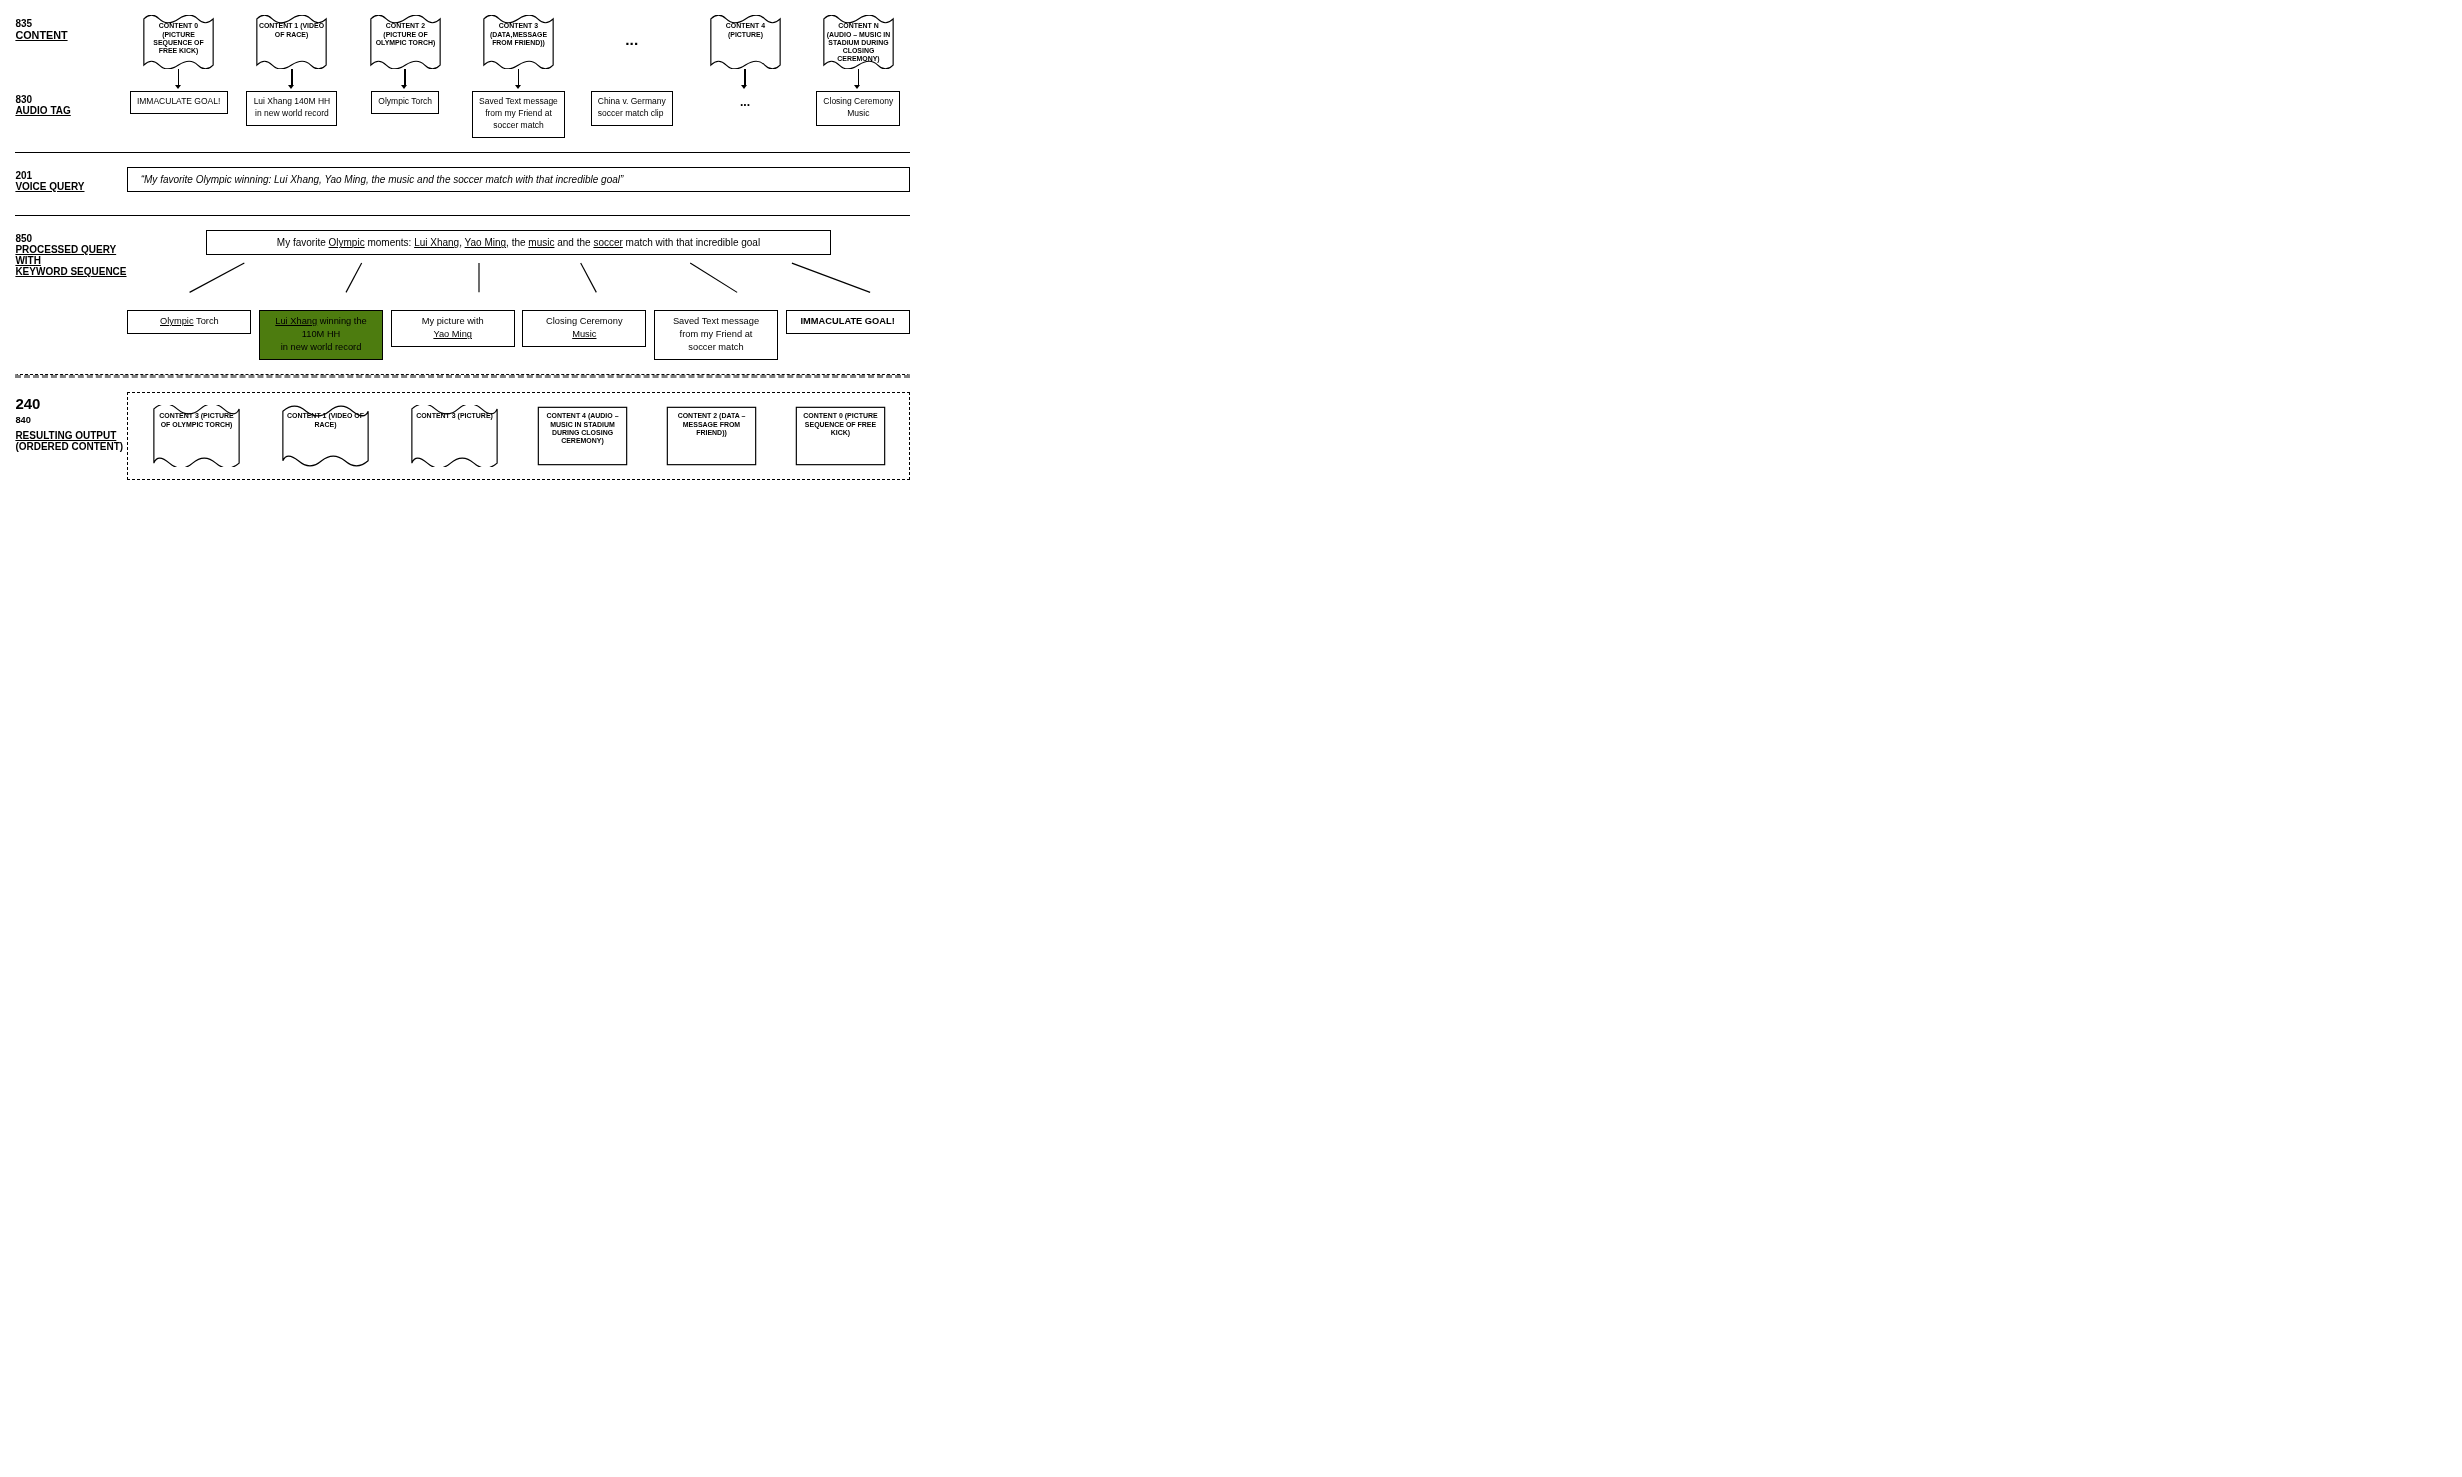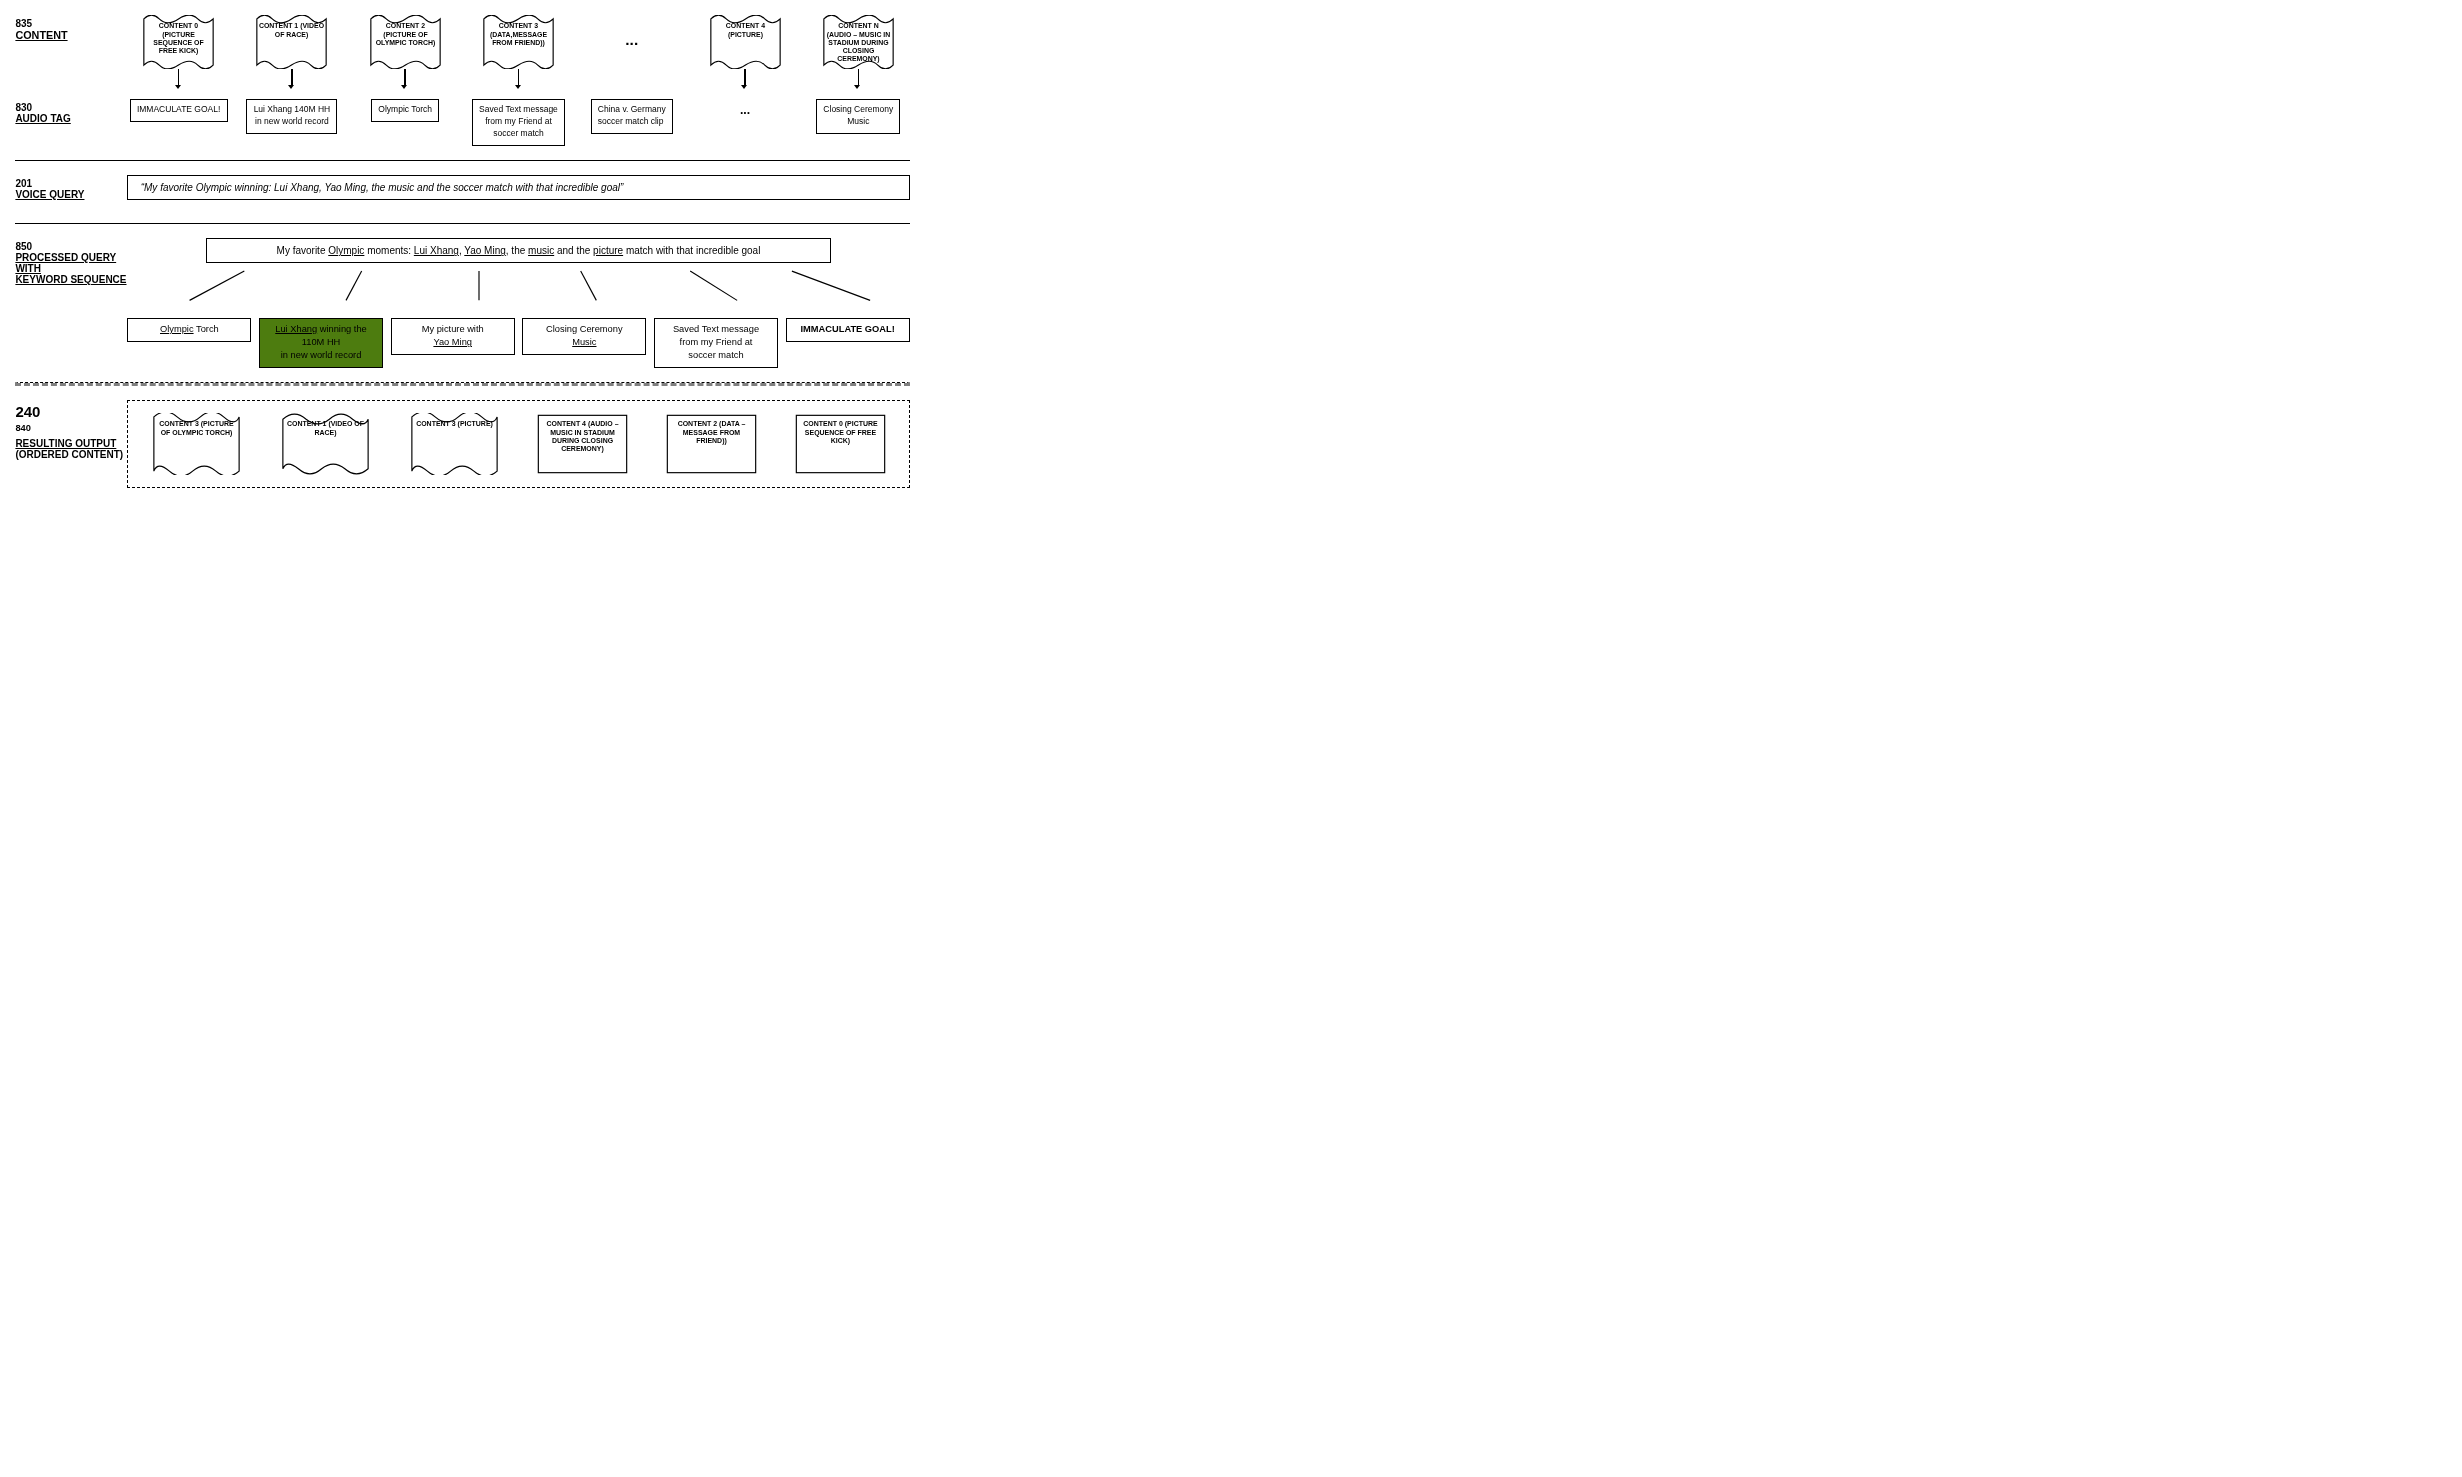--- a/index.html
+++ b/index.html
@@ -218,21 +218,21 @@
           </div>
         </div>
     </div>
   </div>
 
   <div style="padding-left:112px;">
     <div class="items-row" id="arrow-row" style="display:flex; gap:10.8px;">
     </div>
   </div>
 
-  <div class="section-row" style="margin-top:11px;">
+  <div class="section-row" style="margin-top:3px;">
     <div class="label-area">
       <div class="ref">830</div>
       <div style="text-decoration:underline; font-size:10px; font-weight:bold;">AUDIO TAG</div>
     </div>
     <div class="main-area">
       <div class="items-row" id="audio-tags-row">
       <div class="item-col">
             <div class="rect-box" style="border: 1.2px solid rgb(0, 0, 0); padding: 4.6px 6.2px; text-align: center; font-size: 8.5px; line-height: 1.4; background: rgb(255, 255, 255); min-width: 66px; white-space: pre-line;">IMMACULATE GOAL!</div>
           </div>
           <div class="item-col">
@@ -279,21 +279,21 @@
   <div class="section-row">
     <div class="label-area" style="width:112px; flex-shrink:0;">
       <div class="ref">850</div>
       <div style="font-size:10px; font-weight:bold; text-decoration:underline;">PROCESSED QUERY WITH</div>
       <div style="font-size:10px; font-weight:bold; text-decoration:underline;">KEYWORD SEQUENCE</div>
     </div>
     <div class="main-area">
 
       <div style="display:flex; justify-content:center; margin-bottom:7.7px;">
         <div class="processed-query-box">
-          My favorite <span style="text-decoration:underline;">Olympic</span> moments: <span style="text-decoration:underline;">Lui Xhang</span>, <span style="text-decoration:underline;">Yao Ming</span>, the <span style="text-decoration:underline;">music</span> and the <span style="text-decoration:underline;">picture</span> match with that incredible goal
+          My favorite <span style="text-decoration:underline;">Olympic</span> moments: <span style="text-decoration:underline;">Lui Xhang</span>, <span style="text-decoration:underline;">Yao Ming</span>, the <span style="text-decoration:underline;">music</span> and the <span style="text-decoration:underline;">soccer</span> match with that incredible goal
         </div>
       </div>
 
       <svg class="connector-svg" height="31" style="display:block; width:100%; overflow:visible;" viewBox="0 0 1015 40" width="783">
         <line x1="15%" y1="0" x2="8%" y2="38" stroke="#000" stroke-width="1.5"></line>
         <line x1="30%" y1="0" x2="28%" y2="38" stroke="#000" stroke-width="1.5"></line>
         <line x1="45%" y1="0" x2="45%" y2="38" stroke="#000" stroke-width="1.5"></line>
         <line x1="58%" y1="0" x2="60%" y2="38" stroke="#000" stroke-width="1.5"></line>
         <line x1="72%" y1="0" x2="78%" y2="38" stroke="#000" stroke-width="1.5"></line>
         <line x1="85%" y1="0" x2="95%" y2="38" stroke="#000" stroke-width="1.5"></line>

